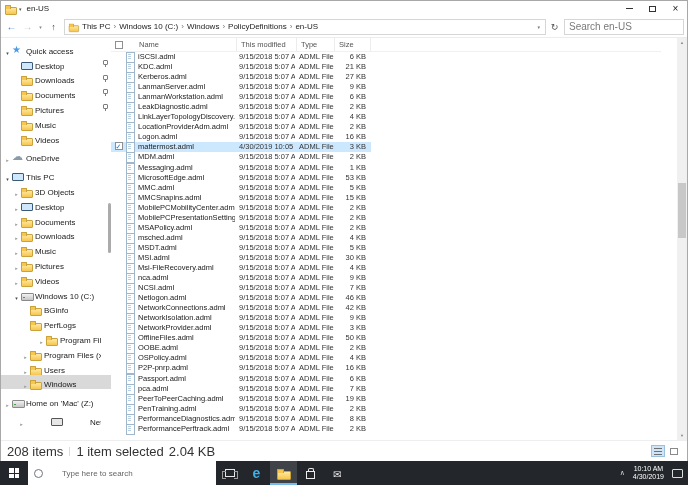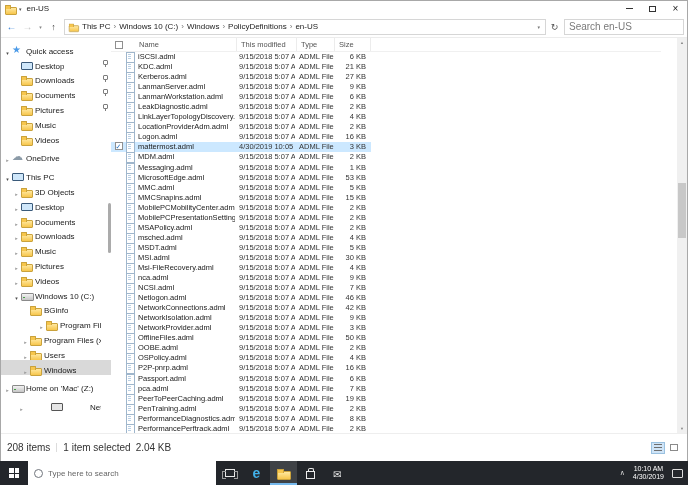--- a/index.html
+++ b/index.html
@@ -90,35 +90,35 @@
   .c-size{width:36px;text-align:right;padding-right:3px;flex-shrink:0;color:#333;white-space:nowrap}
   .cb{width:8px;height:8px;border:1px solid #8f8f8f;background:#fff;font-size:7px;line-height:7px;color:#1f6fc0;text-align:center;display:inline-block}
   .row .cb{visibility:hidden}
   .row.selected .cb{visibility:visible}
 
   .vscroll{position:absolute;right:0;top:0;bottom:0;width:10px;background:#f0f0f0;display:flex;flex-direction:column;justify-content:space-between;align-items:center}
   .sarr{font-size:4px;color:#868686;padding:2px 0}
   .sthumb{position:absolute;left:1px;right:1px;top:145px;height:55px;background:#c8c8c8}
 
   
-  .statusbar{height:28px;display:flex;align-items:center;font-size:10px;color:#333;padding:0 6px;border-top:1px solid #eee;flex-shrink:0}
+  .statusbar{height:21px;display:flex;align-items:center;font-size:13px;color:#333;padding:0 6px;border-top:1px solid #eee;flex-shrink:0}
   .sb-div{width:1px;height:9px;background:#dcdcdc;margin:0 6px}
   .sb-size{margin-left:5px}
   .sb-views{margin-left:auto;display:flex;gap:2px}
   .sb-view{width:14px;height:12px;display:flex;align-items:center;justify-content:center}
   .sb-view.active{background:#cfe4f7;border:1px solid #9ac1e0}
   .sb-lines{width:8px;height:7px;background:repeating-linear-gradient(to bottom,#6f6f6f 0,#6f6f6f 1px,transparent 1px,transparent 3px)}
   .sb-thumbs{width:8px;height:7px;border:1px solid #8a8a8a;background:linear-gradient(90deg,transparent 45%,#8a8a8a 45%,#8a8a8a 55%,transparent 55%)}
 
   
   .taskbar{height:24px;background:#23262b;display:flex;align-items:stretch;flex-shrink:0}
   .tb-start{width:28px;display:flex;align-items:center;justify-content:center}
   .winlogo{width:10px;height:10px;display:grid;grid-template-columns:4.5px 4.5px;grid-template-rows:4.5px 4.5px;gap:1px}
   .winlogo i{background:#fdfdfd}
-  .tb-search{width:188px;background:#fff;display:flex;align-items:center;padding:0 6px;gap:5px}
+  .tb-search{width:188px;background:#fff;display:flex;align-items:center;padding:0 6px;gap:19px}
   .cortana{width:9px;height:9px;border-radius:50%;border:1.5px solid #70757c;flex-shrink:0}
   .tb-search input{flex:1;border:0;outline:0;font-size:8px;color:#444;font-family:inherit;min-width:0}
   .tb-search input::placeholder{color:#666}
   .tb-btn{width:27px;display:flex;align-items:center;justify-content:center;position:relative}
   .tb-btn.active{background:rgba(255,255,255,.13);box-shadow:inset 0 -2px 0 #76b9ed}
   .ic-taskview{width:10px;height:8px;border:1px solid #e8e8e8;position:relative}
   .ic-taskview::before{content:'';position:absolute;left:-4px;top:1px;width:3px;height:6px;border:1px solid #9d9d9d;border-right:0}
   .ic-taskview::after{content:'';position:absolute;right:-4px;top:1px;width:3px;height:6px;border:1px solid #9d9d9d;border-left:0}
   .ic-edge::before{content:'e';font-size:14px;font-weight:bold;color:#42b0e8;line-height:1}
   .ic-explorer{width:13px;height:11px}
@@ -299,20 +299,26 @@
 
   </div>
 
   <div class="side-item" style="padding-left: 20px;">
     <span class="chev"></span>
     <span class="ico ic-folder"></span>
     <span class="lbl">BGinfo</span>
 
   </div>
 
+  <div class="side-item" style="padding-left: 20px;">
+    <span class="chev"></span>
+    <span class="ico ic-folder"></span>
+    <span class="lbl">PerfLogs</span>
+
+  </div>
 
   <div class="side-item" style="padding-left: 36px;">
     <span class="chev right">▸</span>
     <span class="ico ic-folder"></span>
     <span class="lbl">Program Files</span>
 
   </div>
 
   <div class="side-item" style="padding-left: 20px;">
     <span class="chev right">▸</span>

